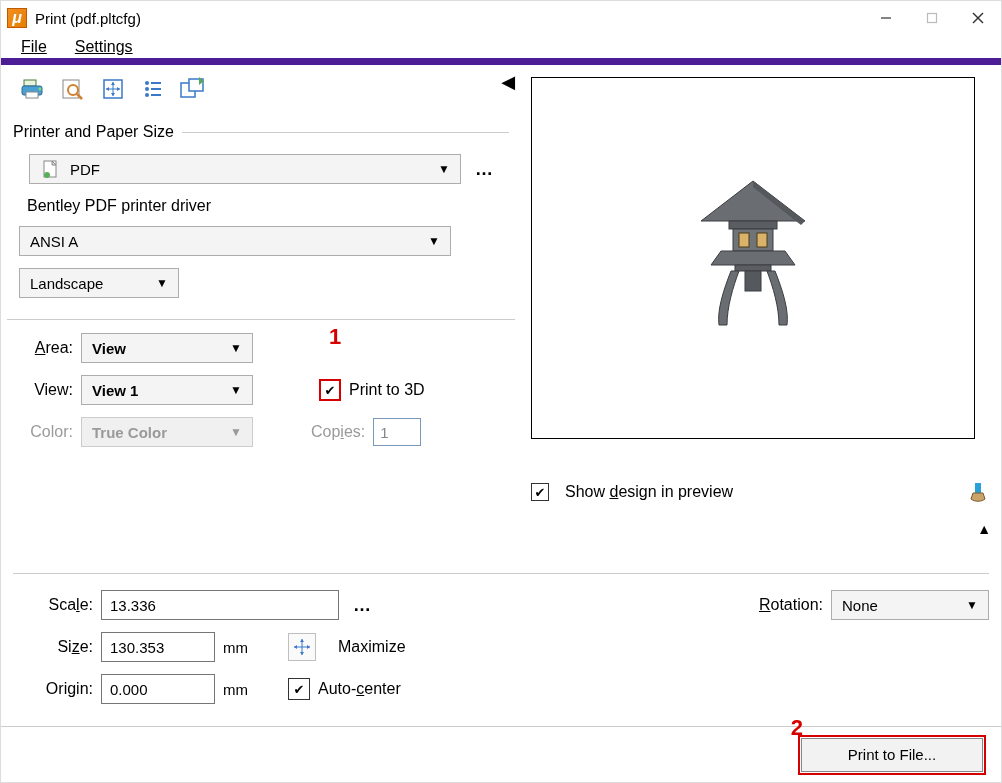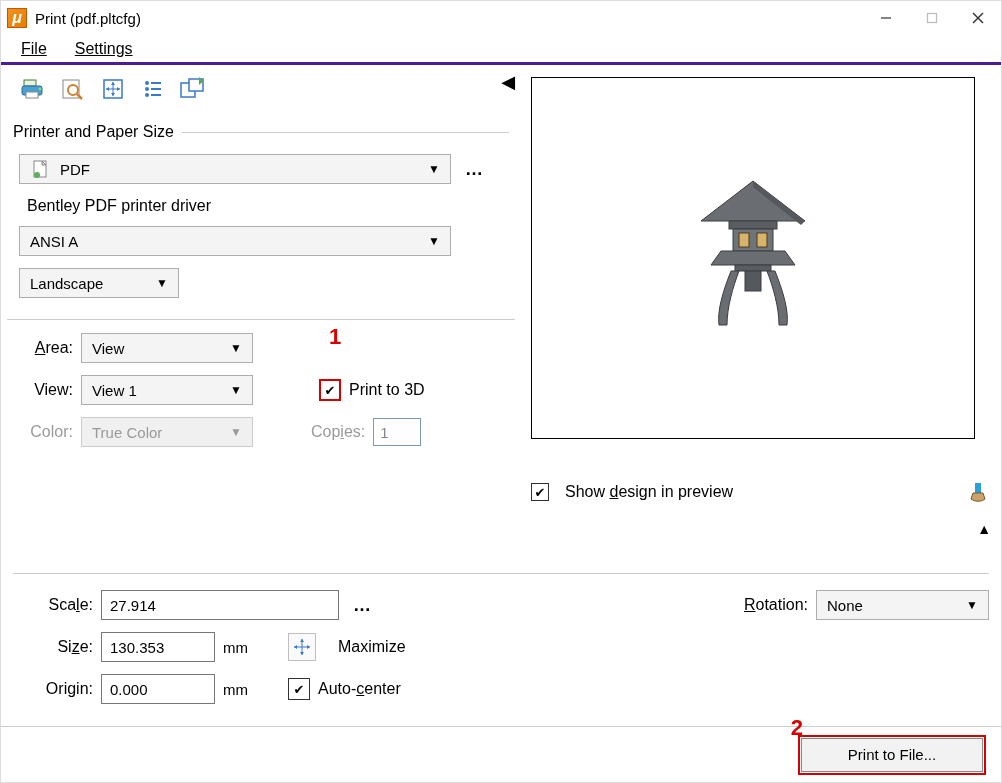--- a/index.html
+++ b/index.html
@@ -13,63 +13,63 @@
     height: 783px;
     overflow: hidden;
   }
   .window { width: 1002px; height: 783px; display: flex; flex-direction: column; border: 1px solid #ddd; }
   .titlebar { height: 34px; display: flex; align-items: center; padding: 0 0 0 6px; }
   .titlebar .app-icon { width: 20px; height: 20px; background: linear-gradient(135deg,#f29021 0%,#e67e00 100%); color:#fff; font-weight:bold; font-style:italic; font-size:16px; display:flex; align-items:center; justify-content:center; border:1px solid #c05800;}
   .titlebar .title { margin-left: 8px; font-size: 15px; }
   .titlebar .spacer { flex: 1; }
   .wbtn { width: 46px; height: 30px; display:flex; align-items:center; justify-content:center; font-size:14px; color:#333;}
   .wbtn svg { stroke:#333; }
-  .menubar { height: 30px; display:flex; align-items:center; padding: 0 8px; border-bottom: 3px solid #4c1d95; gap: 4px;}
+  .menubar { height: 30px; display:flex; align-items:center; padding: 0 8px; border-bottom: 7px solid #4c1d95; gap: 4px;}
   .menuitem { padding: 4px 12px; font-size:16px;}
   .menuitem .ul { text-decoration: underline; }
   .content { flex:1; display:flex; flex-direction:column; }
   .upper-row { display:flex; flex:1; }
   .left-col { width: 520px; padding: 0 12px 0 12px; position:relative;}
   .right-col { flex:1; padding: 6px 12px 0 10px; position:relative;}
   .toolbar-row { height: 44px; display:flex; align-items:center; gap: 8px; padding: 4px 0 0 4px; position:relative;}
   .tbtn { width:32px; height:28px; display:flex; align-items:center; justify-content:center;}
   .collapse-arrow-left { position:absolute; right:-6px; top:6px; font-size:18px;}
   .group-title-row { display:flex; align-items:center; height:26px; margin-top:10px;}
   .group-title-row .line { flex:1; height:1px; background:#ccc; margin-left:8px;}
   .group-title { font-size:16px;}
   .field-row { display:flex; align-items:center; height:36px; gap:8px; margin-top:6px;}
   .combo { background:#f4f4f4; border:1px solid #adadad; height:30px; display:flex; align-items:center; padding:0 10px; position:relative; font-size:15px;}
   .combo .caret { margin-left:auto; font-size:12px;}
-  .printer-combo { width:432px; margin-left:6px;}
+  .printer-combo { width:432px; margin-left:16px;}
   .ellipsis-btn { font-size:18px; font-weight:bold; padding:0 6px;}
   .driver-row { padding: 10px 0 2px 14px; font-size:16px;}
   .paper-combo { width:432px; margin-left:6px;}
   .usable-row { padding: 12px 0 6px 14px; font-size:16px;}
   .orient-combo { width:160px; margin-left:6px;}
   .sep-row { height:1px; background:#ccc; margin: 18px -6px 10px -6px;}
   .labelcol { width:60px; text-align:right; font-size:16px;}
   .ul { text-decoration: underline; }
-  .small-combo { width:172px; }
+  .small-combo { width:172px;font-weight:bold; }
   .chk { width:18px; height:18px; border:1px solid #333; display:inline-flex; align-items:center; justify-content:center; font-size:14px; background:#fff;}
   .chk.checked::after { content:"✔"; font-size:13px; line-height:1; }
   .disabled { color:#9a9a9a; }
   .redbox { border:2px solid #d60000; }
   .copies-input { width:48px; height:28px; border:1px solid #7a99b8; padding:0 6px; color:#888; display:flex; align-items:center;}
   .callout { position:absolute; color:#d60000; font-weight:bold; font-size:22px; font-family: Arial, sans-serif;}
   .preview-box { border:1px solid #000; width:444px; height:362px; background:#fff; position:relative; margin-top:6px; display:flex; align-items:center; justify-content:center;}
   .show-row { display:flex; align-items:center; gap:16px; margin-top:42px;}
   .brush-icon { margin-left:auto; width:22px; height:22px;}
   .sep-full { height:1px; background:#ccc; margin: 10px 12px 4px 12px;}
   .lower { padding: 6px 12px 10px 12px; }
   .lower-row { display:flex; align-items:center; height:42px; gap:8px;}
   .num-input { width:114px; height:30px; border:1px solid #767676; padding:0 8px; display:flex; align-items:center; font-size:15px; background:#fff;}
   .num-input.wide { width:238px;}
   .unit { font-size:15px;}
   .iconbtn { width:28px; height:28px; border:1px solid #bfbfbf; display:flex; align-items:center; justify-content:center; background:#fafafa;}
-  .rot-combo { width:173px;}
+  .rot-combo { width:158px;}
   .footer { display:flex; align-items:center; height:56px; padding: 0 18px 0 0; border-top:1px solid #ccc; margin-top:6px; position:relative;}
   .footer .spacer { flex:1;}
   .print-btn { width:182px; height:34px; border:1px solid #888; background:#f2f2f2; display:flex; align-items:center; justify-content:center; font-size:15px;}
   .print-btn.redbox { outline:2px solid #d60000; outline-offset:1px;}
   .callout2 { position:absolute; right:198px; top:-12px; color:#d60000; font-weight:bold; font-size:22px; font-family: Arial, sans-serif;}
   .icon-pdf { width:22px; height:22px; display:flex; align-items:center; justify-content:center;}
   svg { display:block; }
 </style>
 </head>
 <body>
@@ -254,21 +254,21 @@
         </div>
         <div style="position:absolute; right:10px; top:456px; font-size:14px;">▲</div>
       </div>
     </div>
 
     <div class="sep-full"></div>
 
     <div class="lower">
       <div class="lower-row">
         <div class="labelcol" style="width:80px;"><span>Sca</span><span class="ul">l</span><span>e:</span></div>
-        <div class="num-input wide">27.914</div>
+        <div class="num-input wide">13.336</div>
         <span class="ellipsis-btn">…</span>
         <div style="flex:1;"></div>
         <span style="font-size:16px;"><span class="ul">R</span><span>otation:</span></span>
         <div class="combo rot-combo">
           <span>None</span>
           <span class="caret">▼</span>
         </div>
       </div>
 
       <div class="lower-row">

